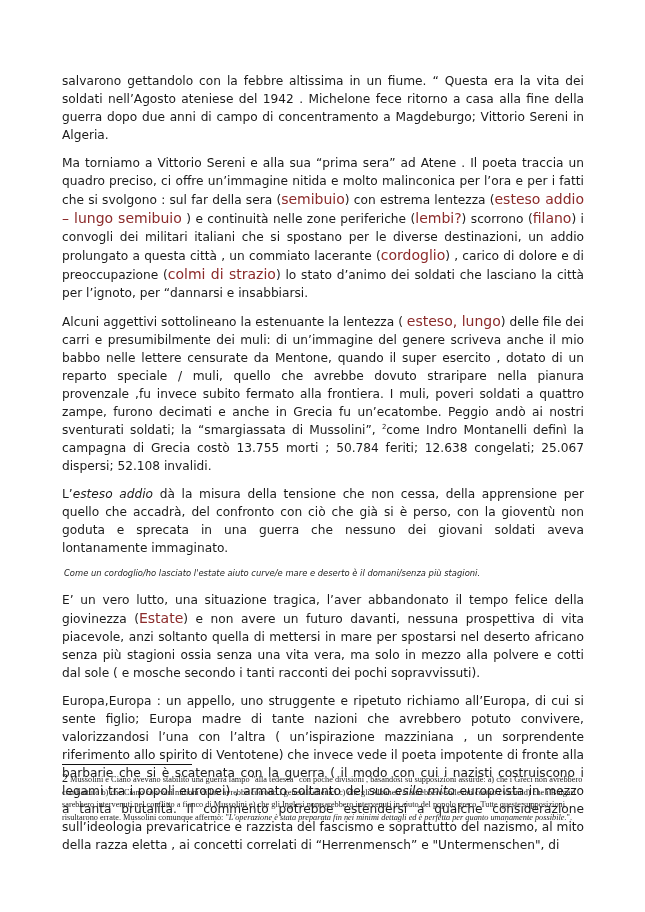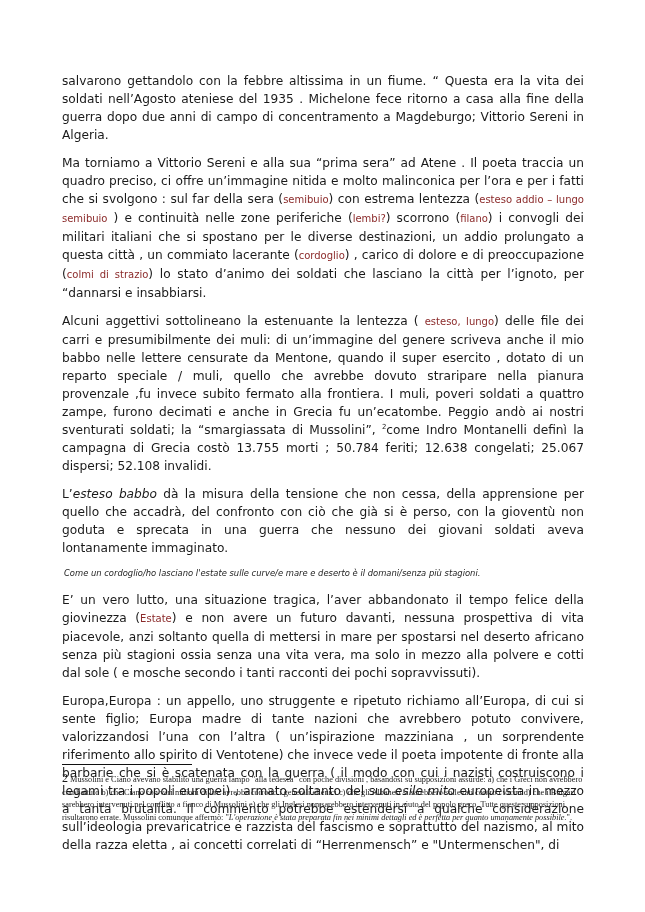--- a/index.html
+++ b/index.html
@@ -3,52 +3,52 @@
 <meta charset="utf-8">
 <style>
   html, body { margin: 0; padding: 0; background: #ffffff; }
   body { width: 645px; height: 912px; position: relative; overflow: hidden; }
   .page {
     position: absolute; left: 62px; top: 72px; width: 522px;
     font-family: "DejaVu Sans", sans-serif; color: #1a1a1a;
     font-size: 12.2px; line-height: 18px;
   }
   .para { margin: 0 0 10px 0; text-align: justify; }
-  .note { color: #8b2a2a; font-size: 10px; }
+  .note { color: #8b2a2a; font-size: 14px; }
   .quote {
     font-style: italic; font-size: 8.4px; color: #222; margin: 0 0 12px 2px; line-height: 12px;
   }
   .sup { font-size: 7px; vertical-align: super; line-height: 0; }
   .rule { position: absolute; left: 62px; top: 764px; width: 130px; height: 0; border-top: 1.3px solid #111; }
   .footnote {
     position: absolute; left: 62px; top: 772px; width: 522px;
     font-family: Liberation Serif, serif; font-size: 8.3px; line-height: 12.5px; color: #1a1a1a;
   }
   .fn-num { font-size: 12px; }
   i { font-style: italic; }
 </style>
 </head>
 <body>
 
 <div class="page">
-  <p class="para">salvarono  gettandolo con la febbre altissima in un fiume. “  Questa era la vita dei soldati nell’Agosto ateniese del 1935 . Michelone fece ritorno a casa alla fine della guerra dopo due anni di campo di concentramento a Magdeburgo;  Vittorio Sereni   in Algeria.</p>
+  <p class="para">salvarono  gettandolo con la febbre altissima in un fiume. “  Questa era la vita dei soldati nell’Agosto ateniese del 1942 . Michelone fece ritorno a casa alla fine della guerra dopo due anni di campo di concentramento a Magdeburgo;  Vittorio Sereni   in Algeria.</p>
 
   <p class="para">
     <span>Ma torniamo  a Vittorio Sereni  e alla sua “prima sera” ad Atene .   Il poeta traccia  un quadro preciso, ci offre un’immagine nitida e molto malinconica per l’ora e per i fatti che si svolgono : sul far della sera (</span><span class="note">semibuio</span><span>) con estrema  lentezza  (</span><span class="note">esteso addio – lungo semibuio</span><span> ) e continuità nelle zone periferiche (</span><span class="note">lembi?</span><span>) scorrono (</span><span class="note">filano</span><span>) i convogli dei militari italiani  che si spostano per le diverse destinazioni, un addio prolungato a questa città , un commiato  lacerante (</span><span class="note">cordoglio</span><span>) , carico di dolore e di preoccupazione (</span><span class="note">colmi di strazio</span><span>) lo stato d’animo dei soldati che lasciano la città  per  l’ignoto, per “dannarsi e insabbiarsi.</span>
   </p>
 
   <p class="para">
     <span>Alcuni aggettivi sottolineano la  estenuante la lentezza ( </span><span class="note">esteso, lungo</span><span>) delle  file dei carri e presumibilmente dei muli: di un’immagine del genere scriveva anche  il mio babbo nelle lettere censurate da Mentone, quando il super esercito , dotato di un reparto speciale / muli, quello che avrebbe dovuto straripare nella pianura provenzale ,fu invece subito fermato alla frontiera. I muli, poveri soldati a quattro zampe,  furono decimati e anche in Grecia fu un’ecatombe. Peggio andò ai nostri sventurati soldati; la “smargiassata di Mussolini”, </span><span class="sup">2</span><span>come Indro Montanelli definì la campagna di Grecia costò 13.755 morti   ; 50.784 feriti; 12.638 congelati; 25.067 dispersi; 52.108 invalidi.</span>
   </p>
 
   <p class="para">
-    <span>L’</span><i>esteso babbo</i><span> dà la misura della tensione che non cessa, della    apprensione   per quello che accadrà, del confronto con ciò che già si è perso, con la gioventù non goduta e sprecata in una guerra che nessuno dei giovani soldati  aveva lontanamente immaginato.</span>
+    <span>L’</span><i>esteso addio</i><span> dà la misura della tensione che non cessa, della    apprensione   per quello che accadrà, del confronto con ciò che già si è perso, con la gioventù non goduta e sprecata in una guerra che nessuno dei giovani soldati  aveva lontanamente immaginato.</span>
   </p>
 
-  <p class="quote">Come un cordoglio/ho lasciano l'estate sulle curve/e mare e deserto è il domani/senza più stagioni.</p>
+  <p class="quote">Come un cordoglio/ho lasciato l'estate aiuto curve/e mare e deserto è il domani/senza più stagioni.</p>
 
   <p class="para">
     <span>E’  un  vero  lutto,  una  situazione  tragica,  l’aver  abbandonato  il  tempo  felice  della giovinezza (</span><span class="note">Estate</span><span>) e non avere un futuro davanti, nessuna prospettiva di vita piacevole, anzi soltanto quella  di mettersi in mare per spostarsi nel deserto africano senza più stagioni ossia senza  una vita vera, ma solo in mezzo alla polvere e cotti dal sole  ( e mosche secondo i tanti racconti  dei pochi sopravvissuti).</span>
   </p>
 
   <p class="para">
     <span>Europa,Europa : un appello, uno struggente e ripetuto richiamo all’Europa, di cui si sente figlio; Europa madre di tante nazioni che avrebbero potuto convivere, valorizzandosi l’una con l’altra  ( un’ispirazione mazziniana , un  sorprendente riferimento allo spirito di Ventotene) che invece vede il poeta  impotente di fronte alla barbarie che si è scatenata con la guerra ( il modo con cui i nazisti costruiscono i legami tra i popoli europei) ,  armato soltanto del  suo </span><i>esile mito</i><span> europeista  in mezzo a tanta brutalità.   Il commento potrebbe estendersi a qualche considerazione sull’ideologia prevaricatrice e razzista  del fascismo e soprattutto del nazismo, al mito della razza eletta   , ai  concetti  correlati di “Herrenmensch” e "Untermenschen", di</span>
   </p>
 </div>
 

